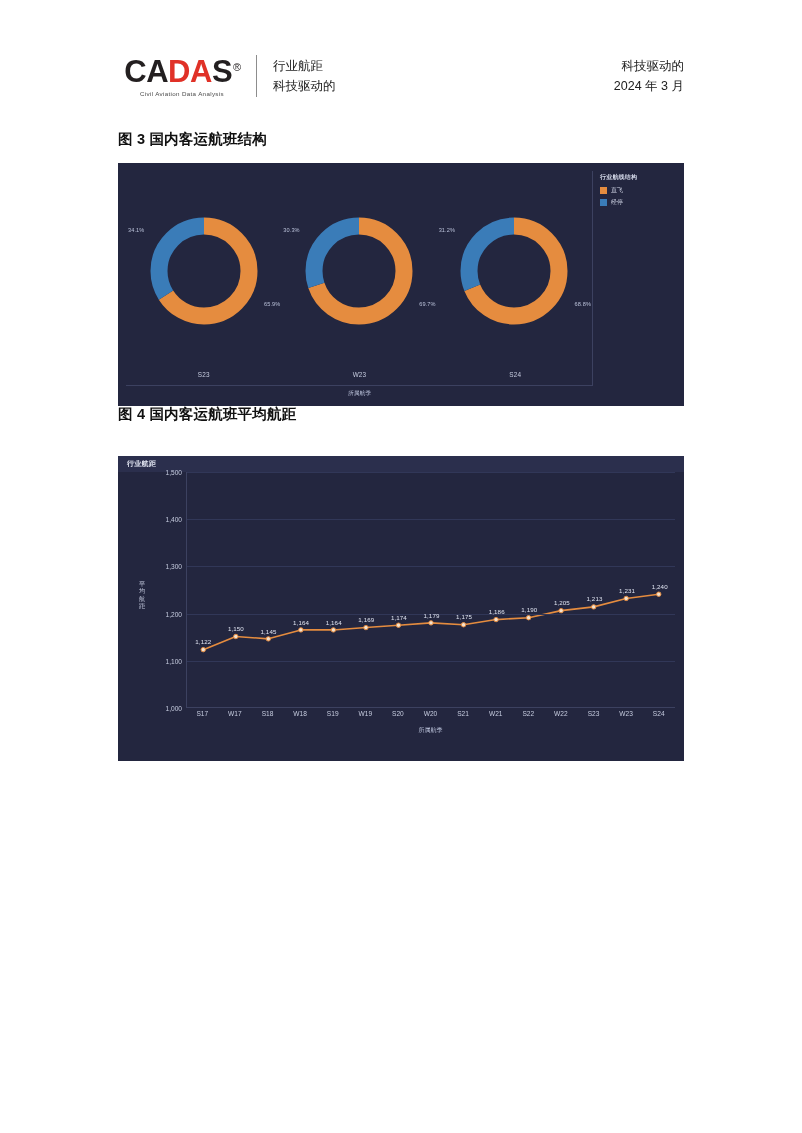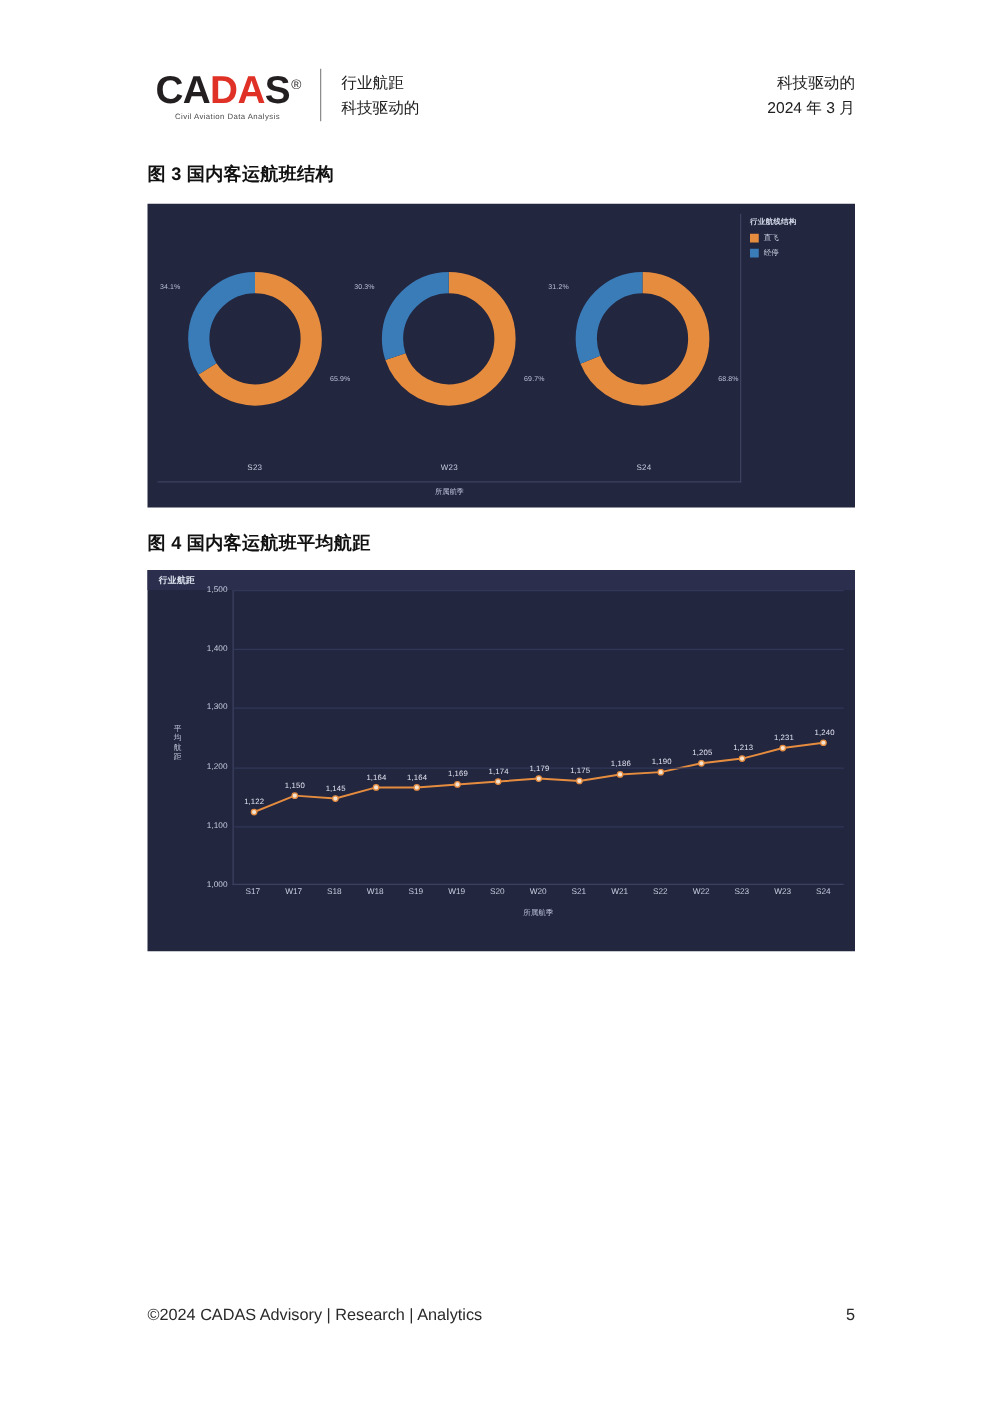--- a/index.html
+++ b/index.html
@@ -94,21 +94,21 @@
   .fig-caption {
     position: absolute;
     left: 118px;
     font-size: 14.5px;
     font-weight: bold;
     color: #111;
     letter-spacing: 0.2px;
     white-space: nowrap;
   }
   #caption-fig3 { top: 130px; }
-  #caption-fig4 { top: 425px; }
+  #caption-fig4 { top: 405px; }
 
   
   .panel {
     position: absolute;
     background: #23263f;
     box-sizing: border-box;
   }
   #panel-donut {
     left: 118px;
     top: 163px;
@@ -498,18 +498,14 @@
           <span style="left: 342.3px;">S22</span>
           <span style="left: 374.9px;">W22</span>
           <span style="left: 407.5px;">S23</span>
           <span style="left: 440.1px;">W23</span>
           <span style="left: 472.7px;">S24</span>
         </div>
       <div class="line-xaxis-title">所属航季</div>
     </div>
   </div>
 
-  <div class="footer">
-    <div>©2024 CADAS Advisory | Research | Analytics</div>
-    <div class="footer-page">5</div>
-  </div>
 
 </div>
 
 </body></html>

